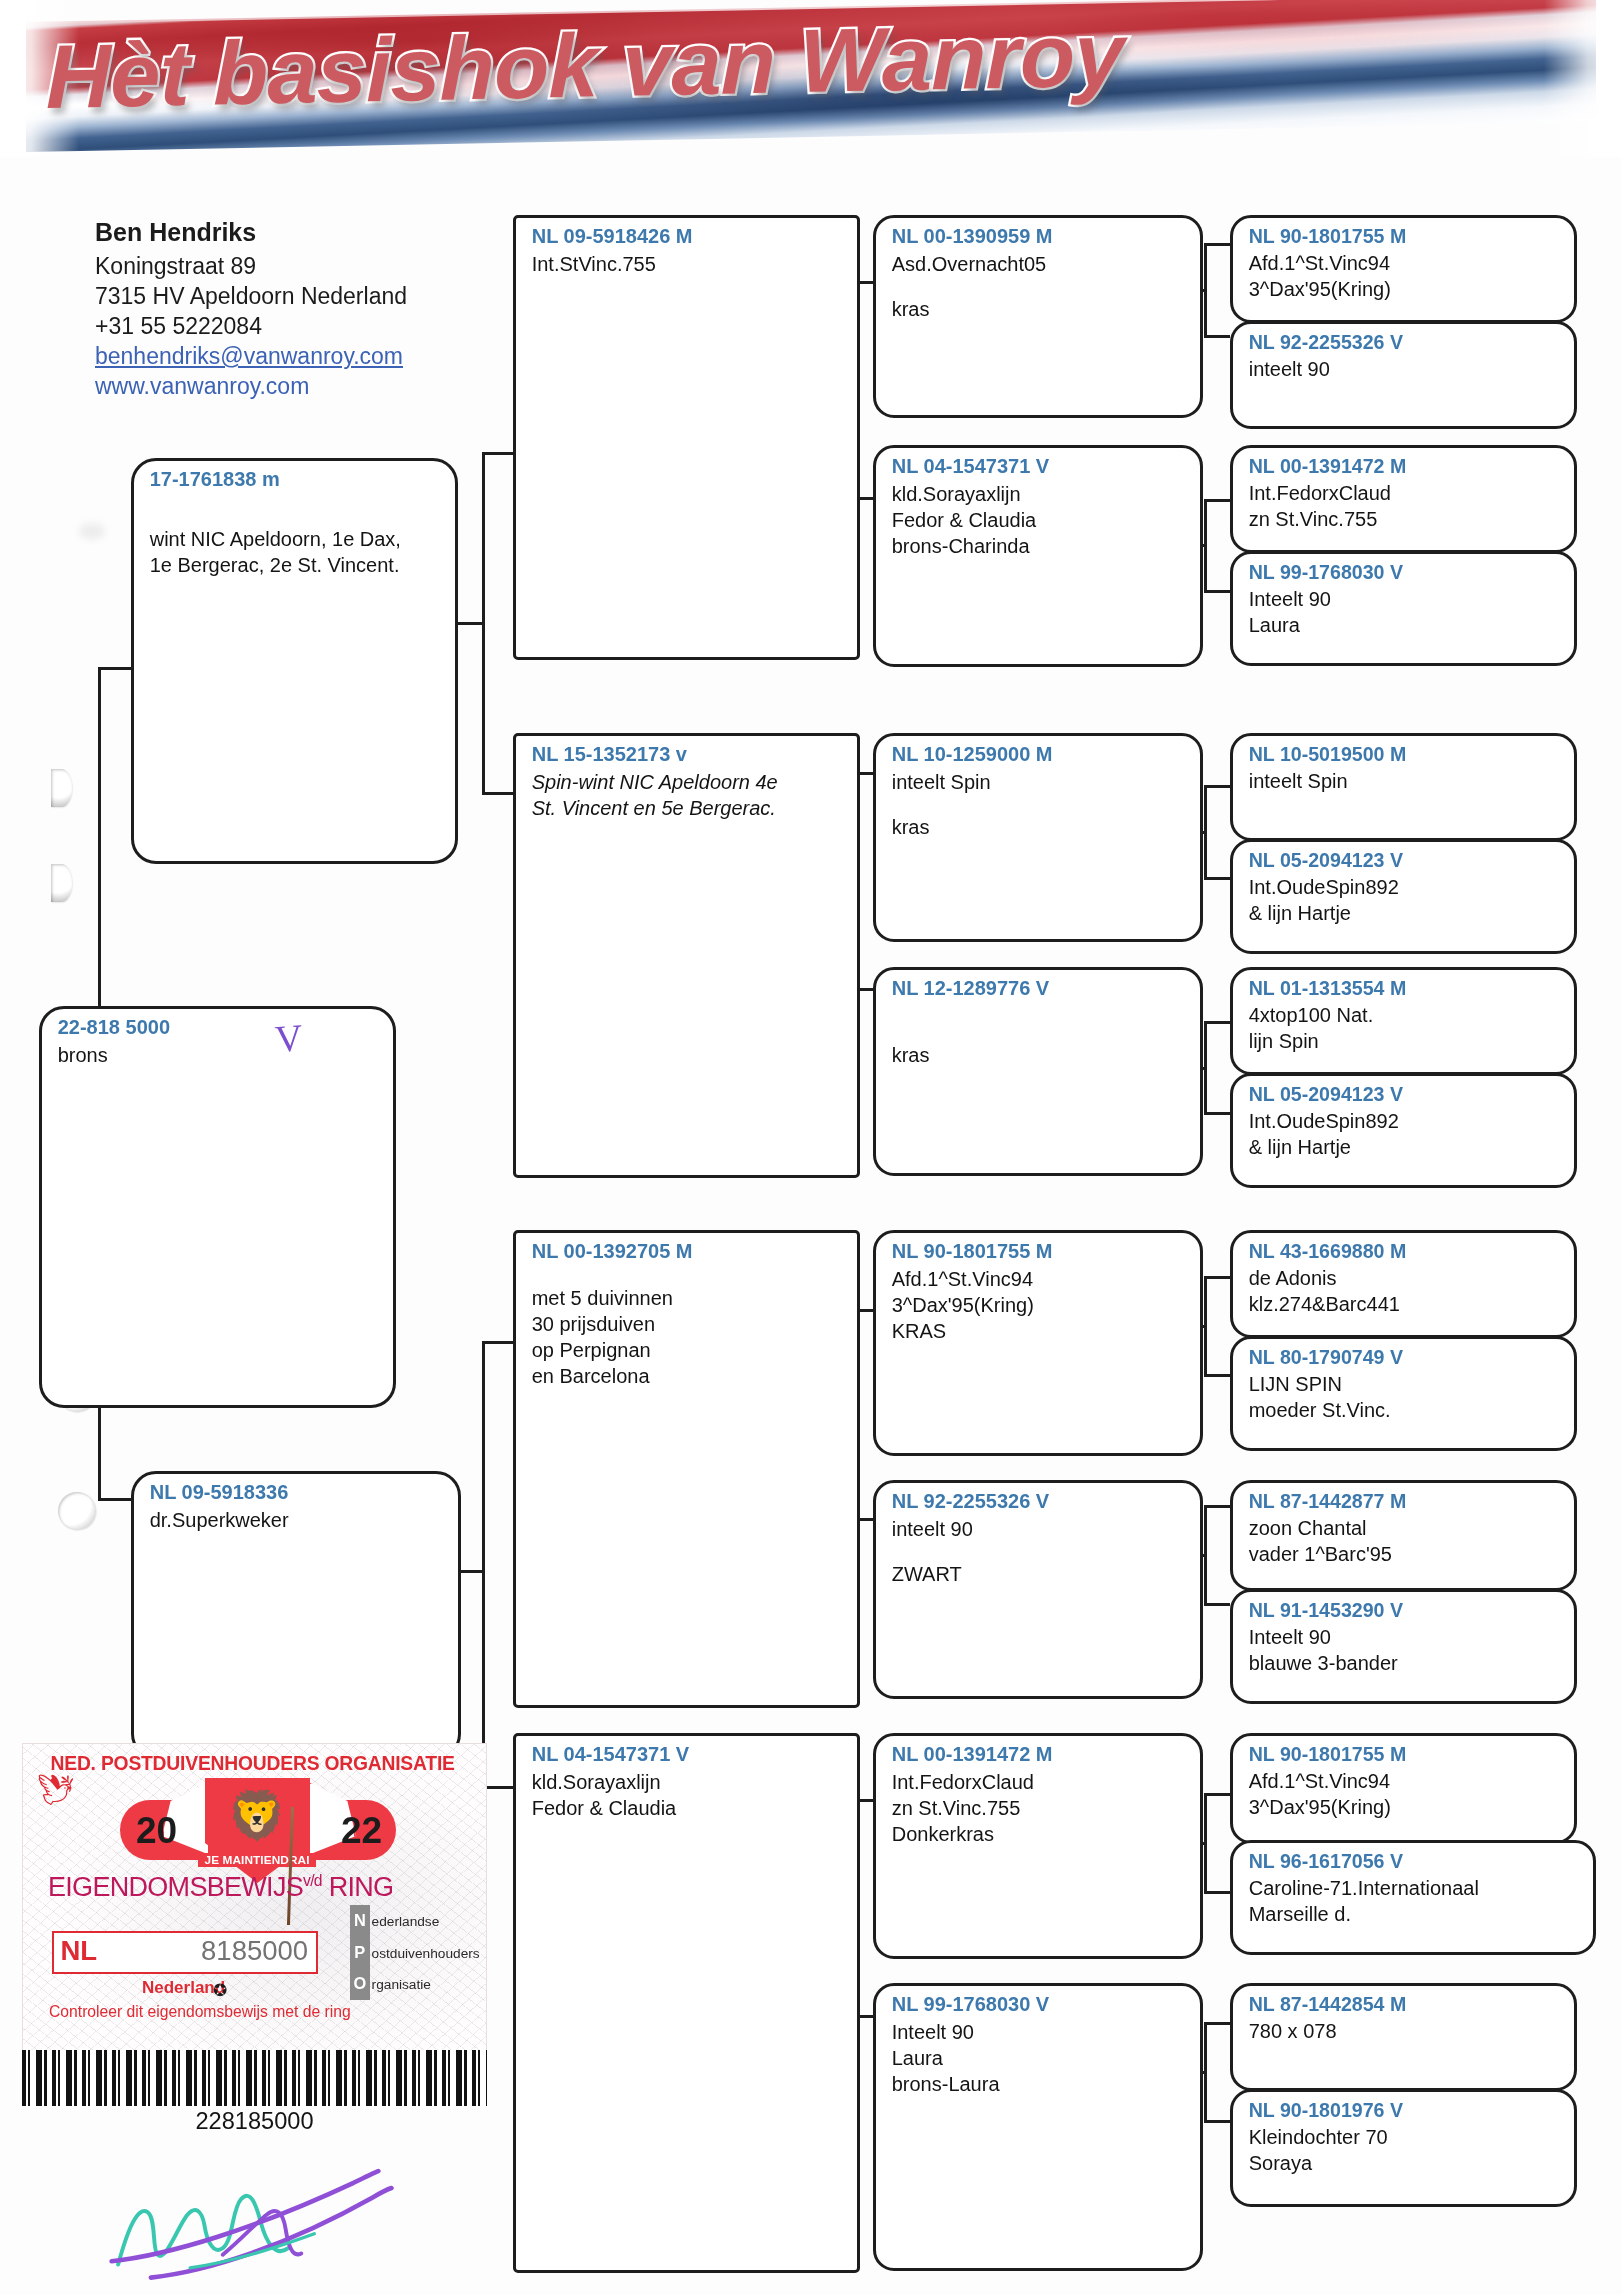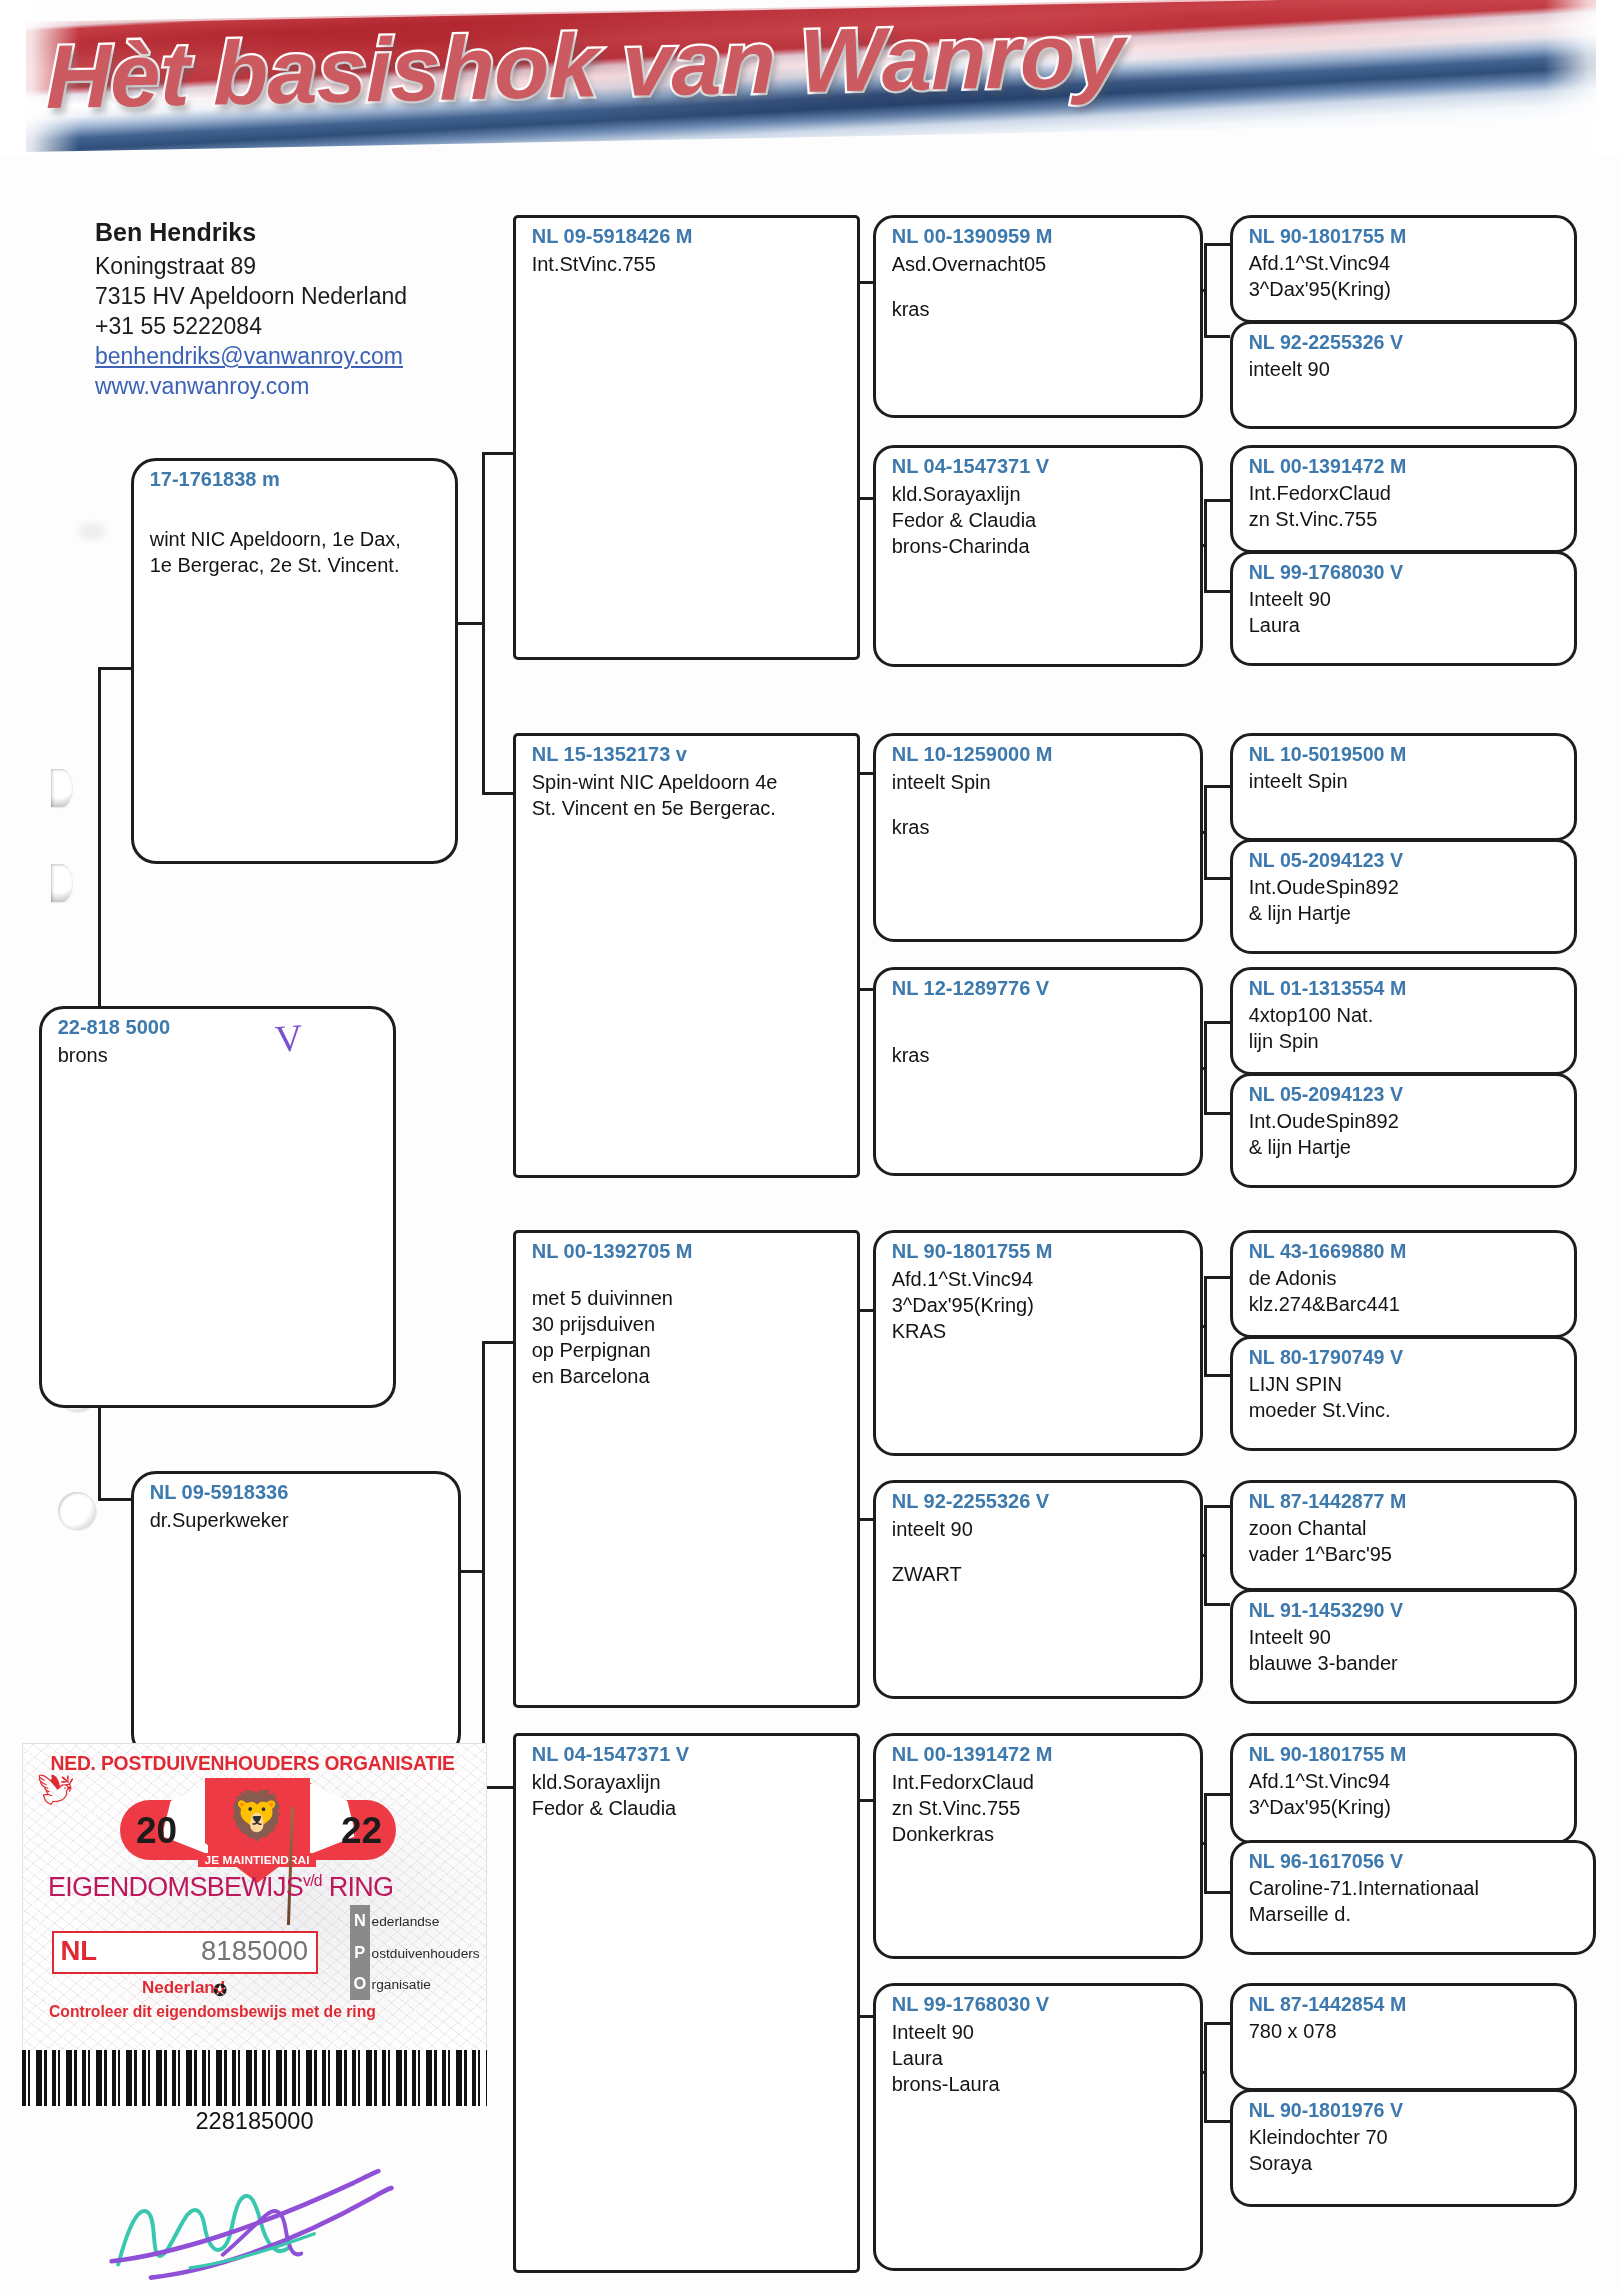--- a/index.html
+++ b/index.html
@@ -221,21 +221,21 @@
     position:absolute; left:327px; top:161px;
     font-size:13.7px; color:#2a2a2a; line-height:1.92;
   }
   #cert .npo b {
     display:inline-block; width:19.6px; text-align:center;
     color:#fff; background:#8a8a8a; font-size:16.4px;
     margin-right:2px;
   }
   #cert .verify {
     position:absolute; left:26px; top:259px;
-    font-size:15.7px; font-weight:bold; color:#e02a33; white-space:nowrap;
+    font-size:15.7px; font-weight:normal; color:#e02a33; white-space:nowrap;
   }
   #cert .needle {
     position:absolute; left:266px; top:63px; width:3.3px; height:118px;
     background:linear-gradient(180deg,#9e6f4c,#6b4428);
     transform:rotate(2deg);
   }
 
   
   #barcode {
     position:absolute; left:22px; top:2050px; width:465px; height:56px;
@@ -387,21 +387,21 @@
 
 <div class="node gen1" style="left:513px; top:215px; width:347px; height:445px;">
   <div class="ring">NL 09-5918426 M</div>
   <div class="notes">
     <div>Int.StVinc.755</div>
   </div>
 </div>
 
 <div class="node gen1" style="left:513px; top:733px; width:347px; height:445px;">
   <div class="ring">NL 15-1352173 v</div>
-  <div class="notes" style="">
+  <div class="notes" style="font-style:italic;">
     <div>Spin-wint NIC Apeldoorn 4e</div>
     <div>St. Vincent en 5e Bergerac.</div>
   </div>
 </div>
 
 <div class="node gen1" style="left:513px; top:1230px; width:347px; height:478px;">
   <div class="ring">NL 00-1392705 M</div>
   <div class="notes" style="margin-top:22px;">
     <div>met 5 duivinnen</div>
     <div>30 prijsduiven</div>

